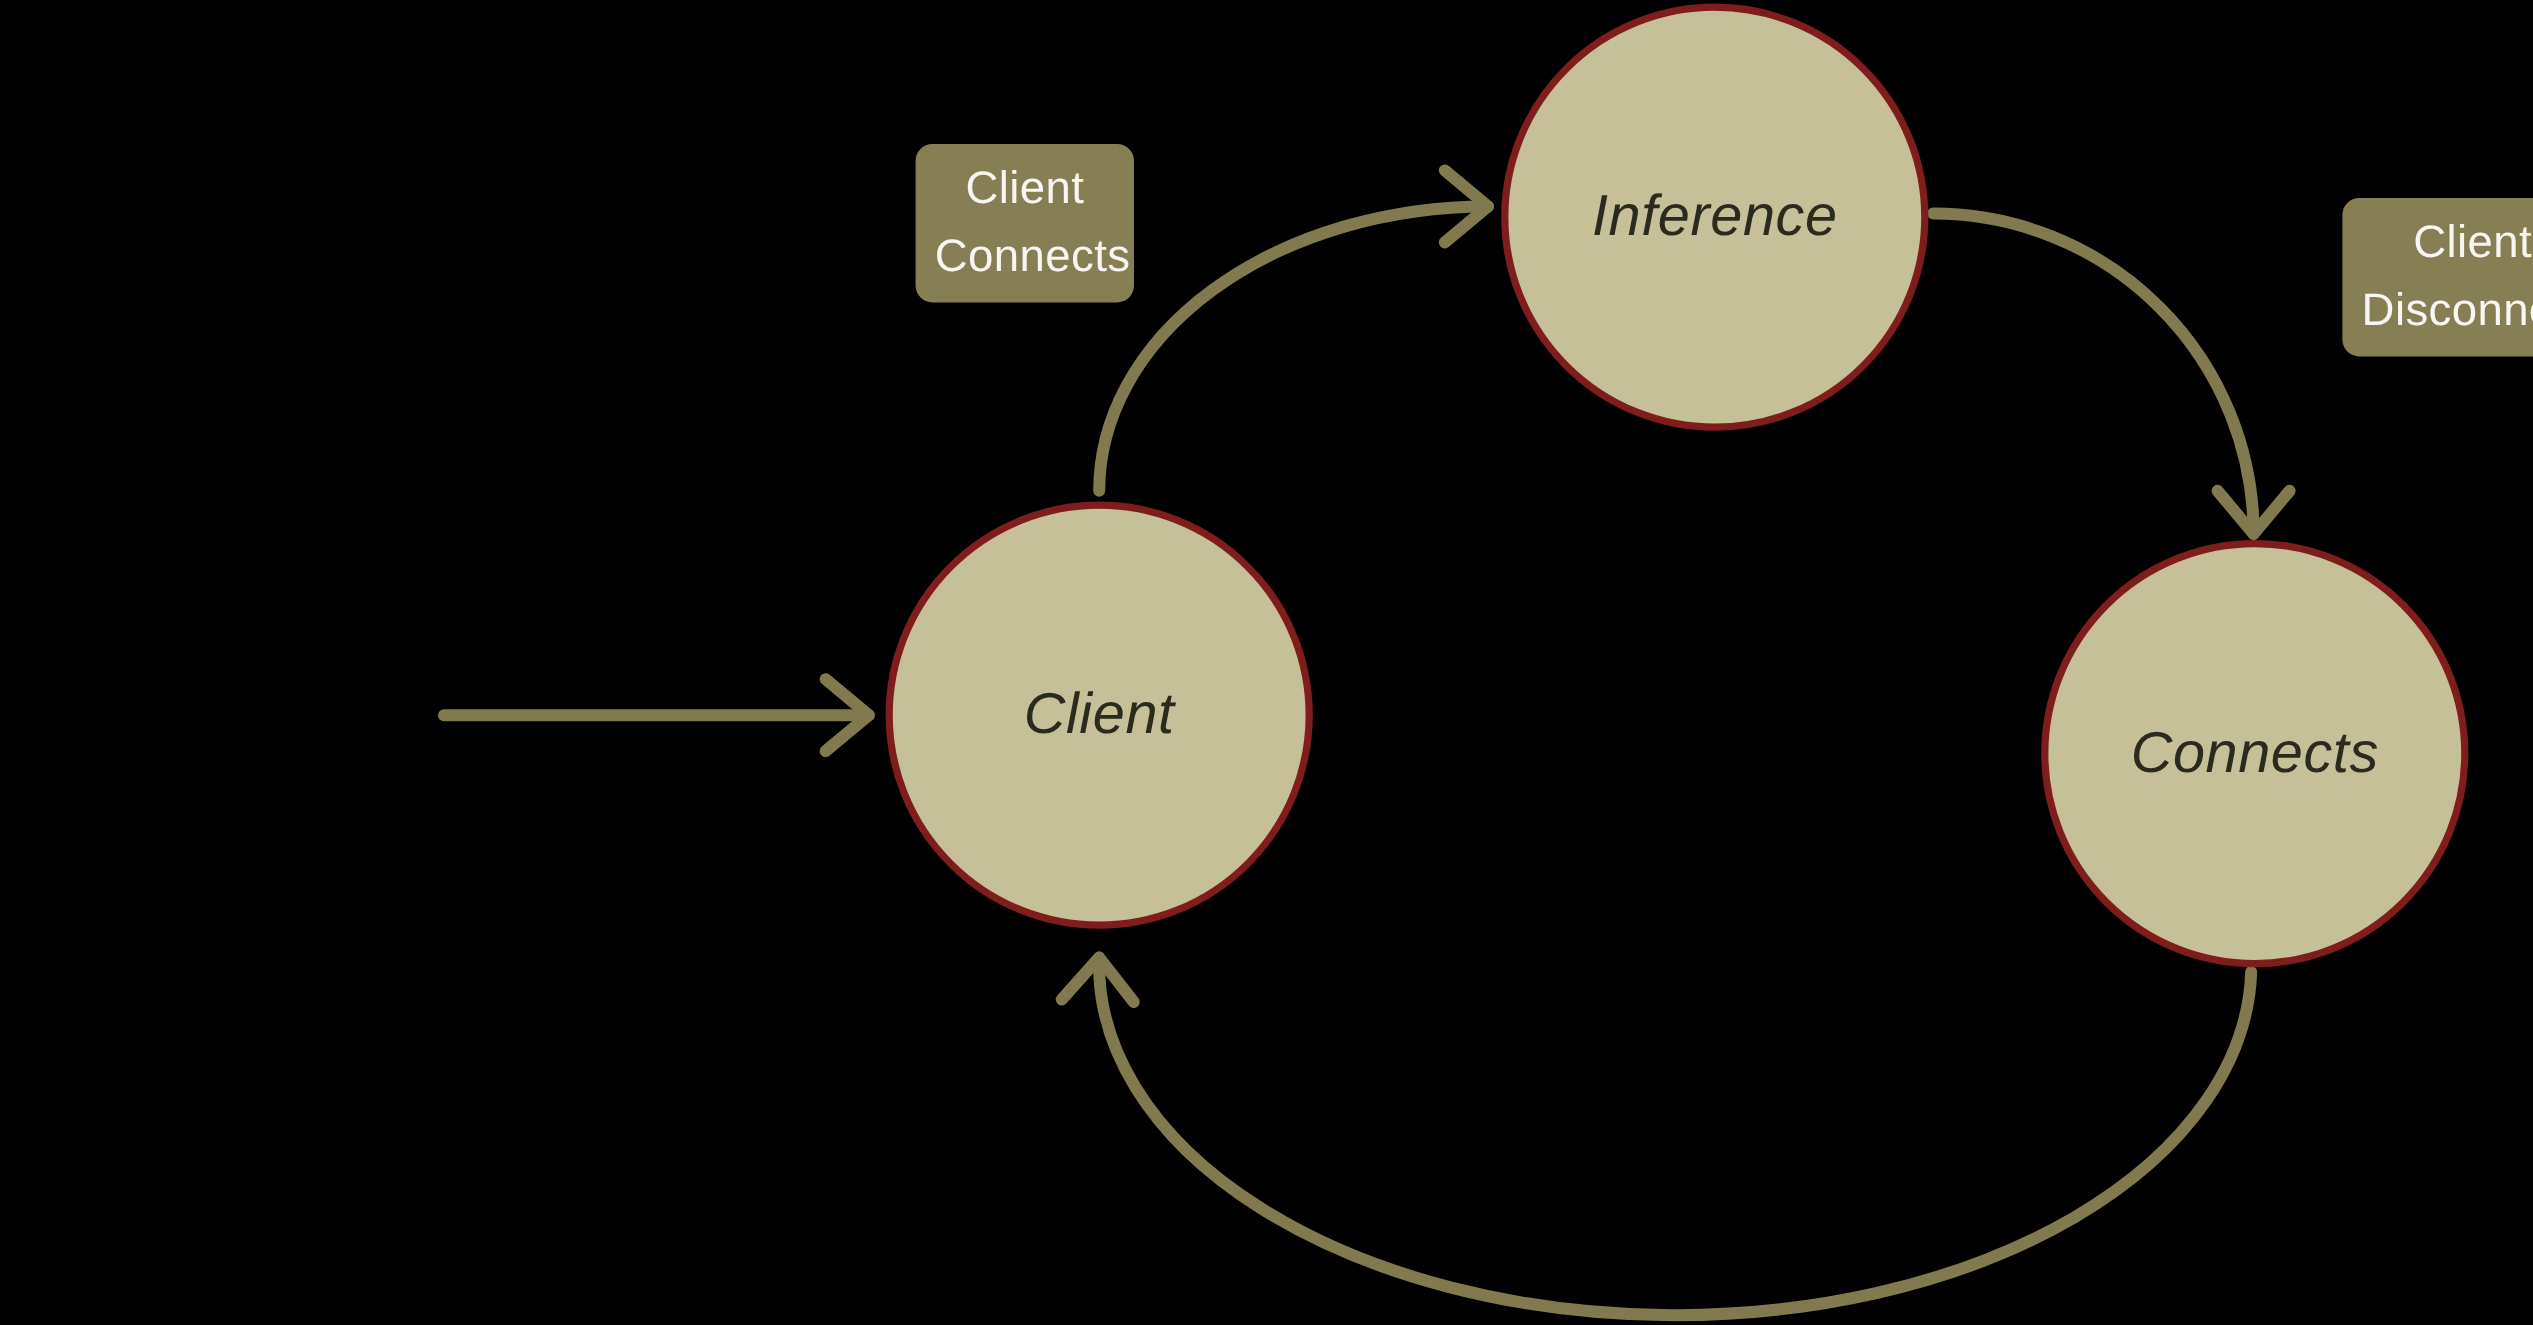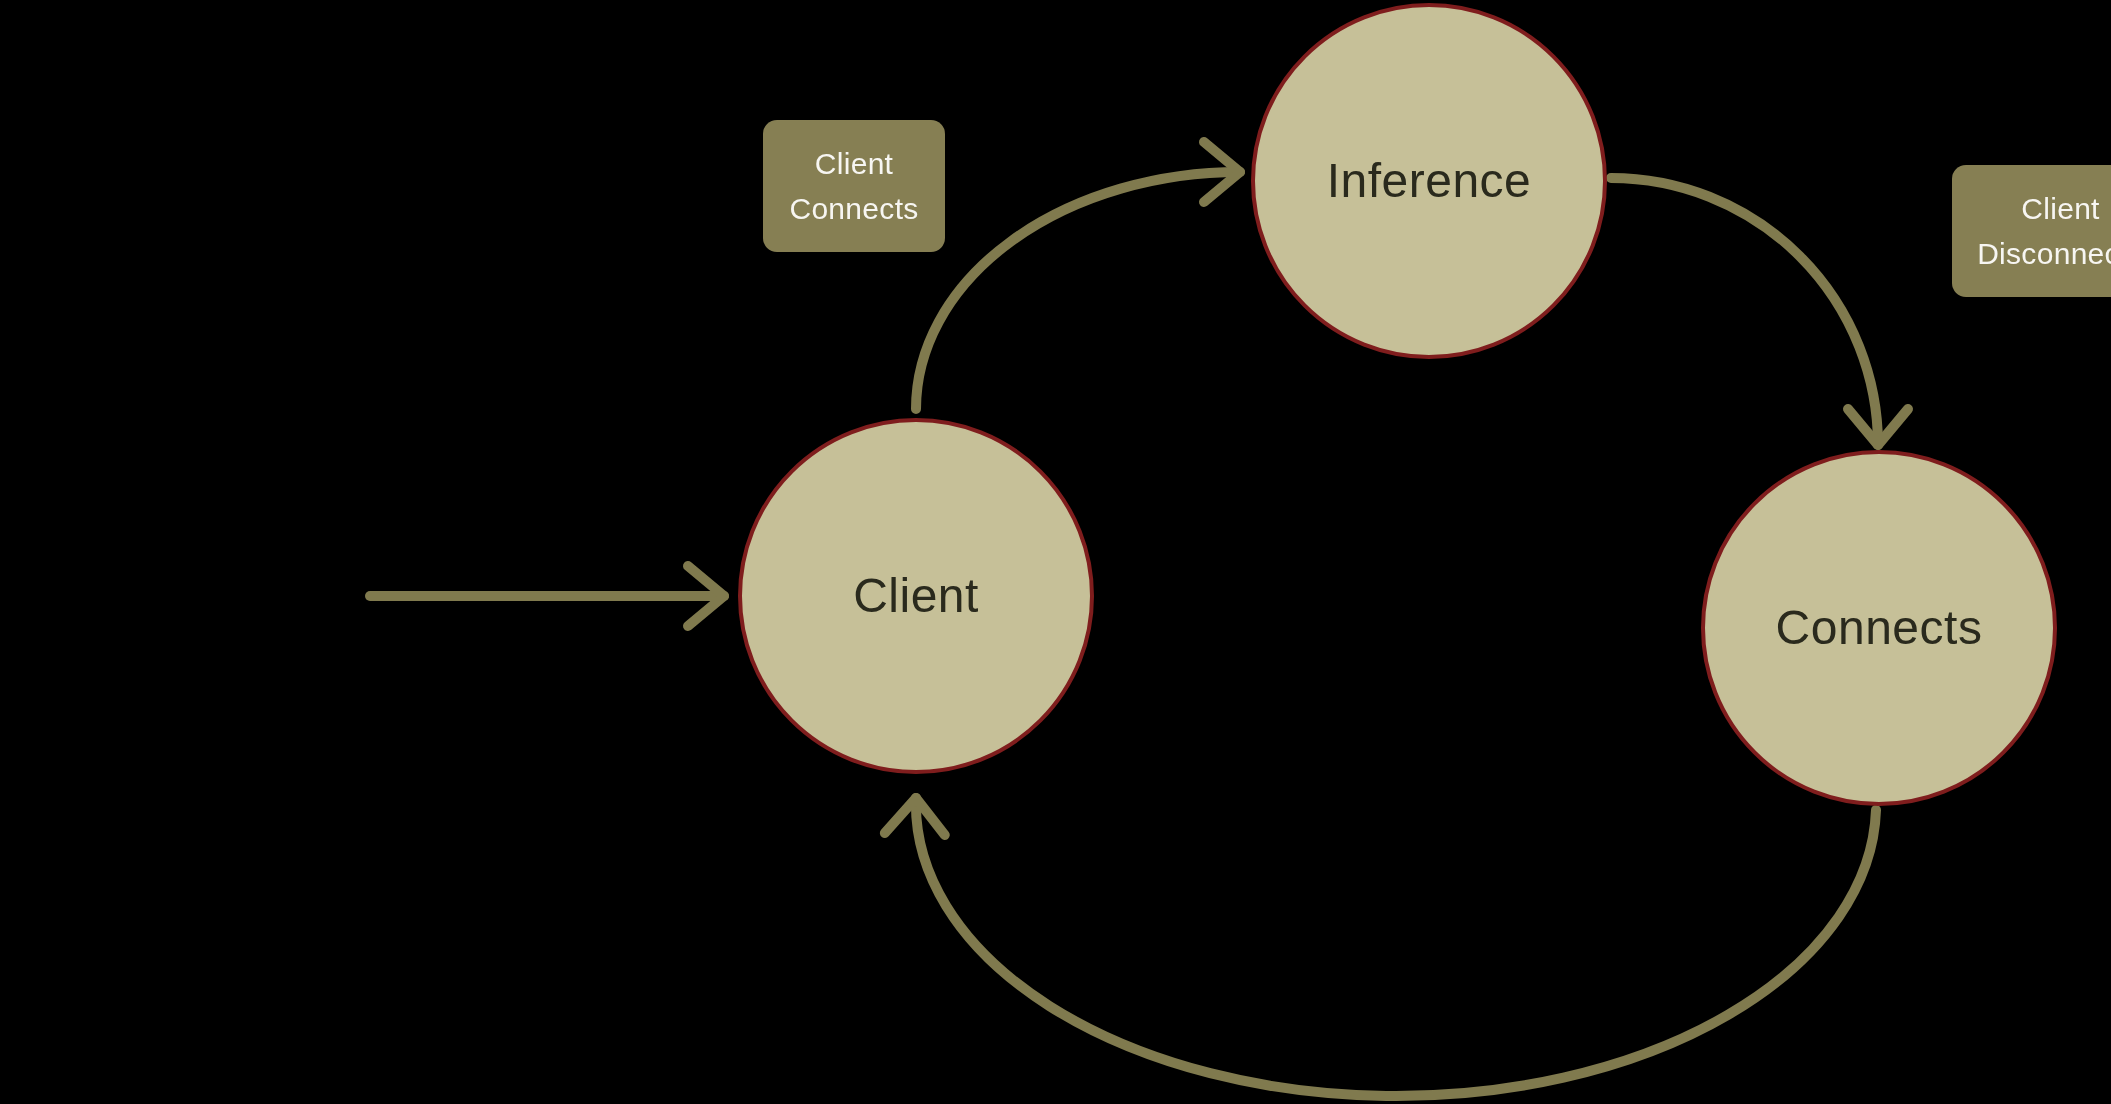--- a/index.html
+++ b/index.html
@@ -30,25 +30,26 @@
     stroke-linecap: round;
     stroke-linejoin: round;
   }
   .node {
     position: absolute;
     box-sizing: border-box;
     width: 356px;
     height: 356px;
     border-radius: 50%;
     background: #c6c098;
-    border: 4px solid #7f1d1d;
+    border: 6px solid #7f1d1d;
     display: flex;
     align-items: center;
     justify-content: center;
     text-align: center;
+    font-style: italic;
   }
   .node-label {
     display: block;
     max-width: 260px;
     font-size: 48px;
     line-height: 1.55;
     font-weight: 500;
     color: #2a2a1d;
     letter-spacing: 0.5px;
   }
@@ -58,21 +59,21 @@
     background: #867f53;
     border-radius: 14px;
     display: flex;
     align-items: center;
     justify-content: center;
     text-align: center;
   }
   .edge-label-text {
     display: block;
     max-width: 150px;
-    font-size: 30px;
+    font-size: 38px;
     line-height: 1.5;
     font-weight: 500;
     color: #f7f6f2;
     letter-spacing: 0.3px;
   }
   .edge-label.disconnects .edge-label-text {
     max-width: 185px;
   }
   #node-model-instancing { left: 4px;    top: 417px; }
   #node-ready            { left: 738px;  top: 418px; }

